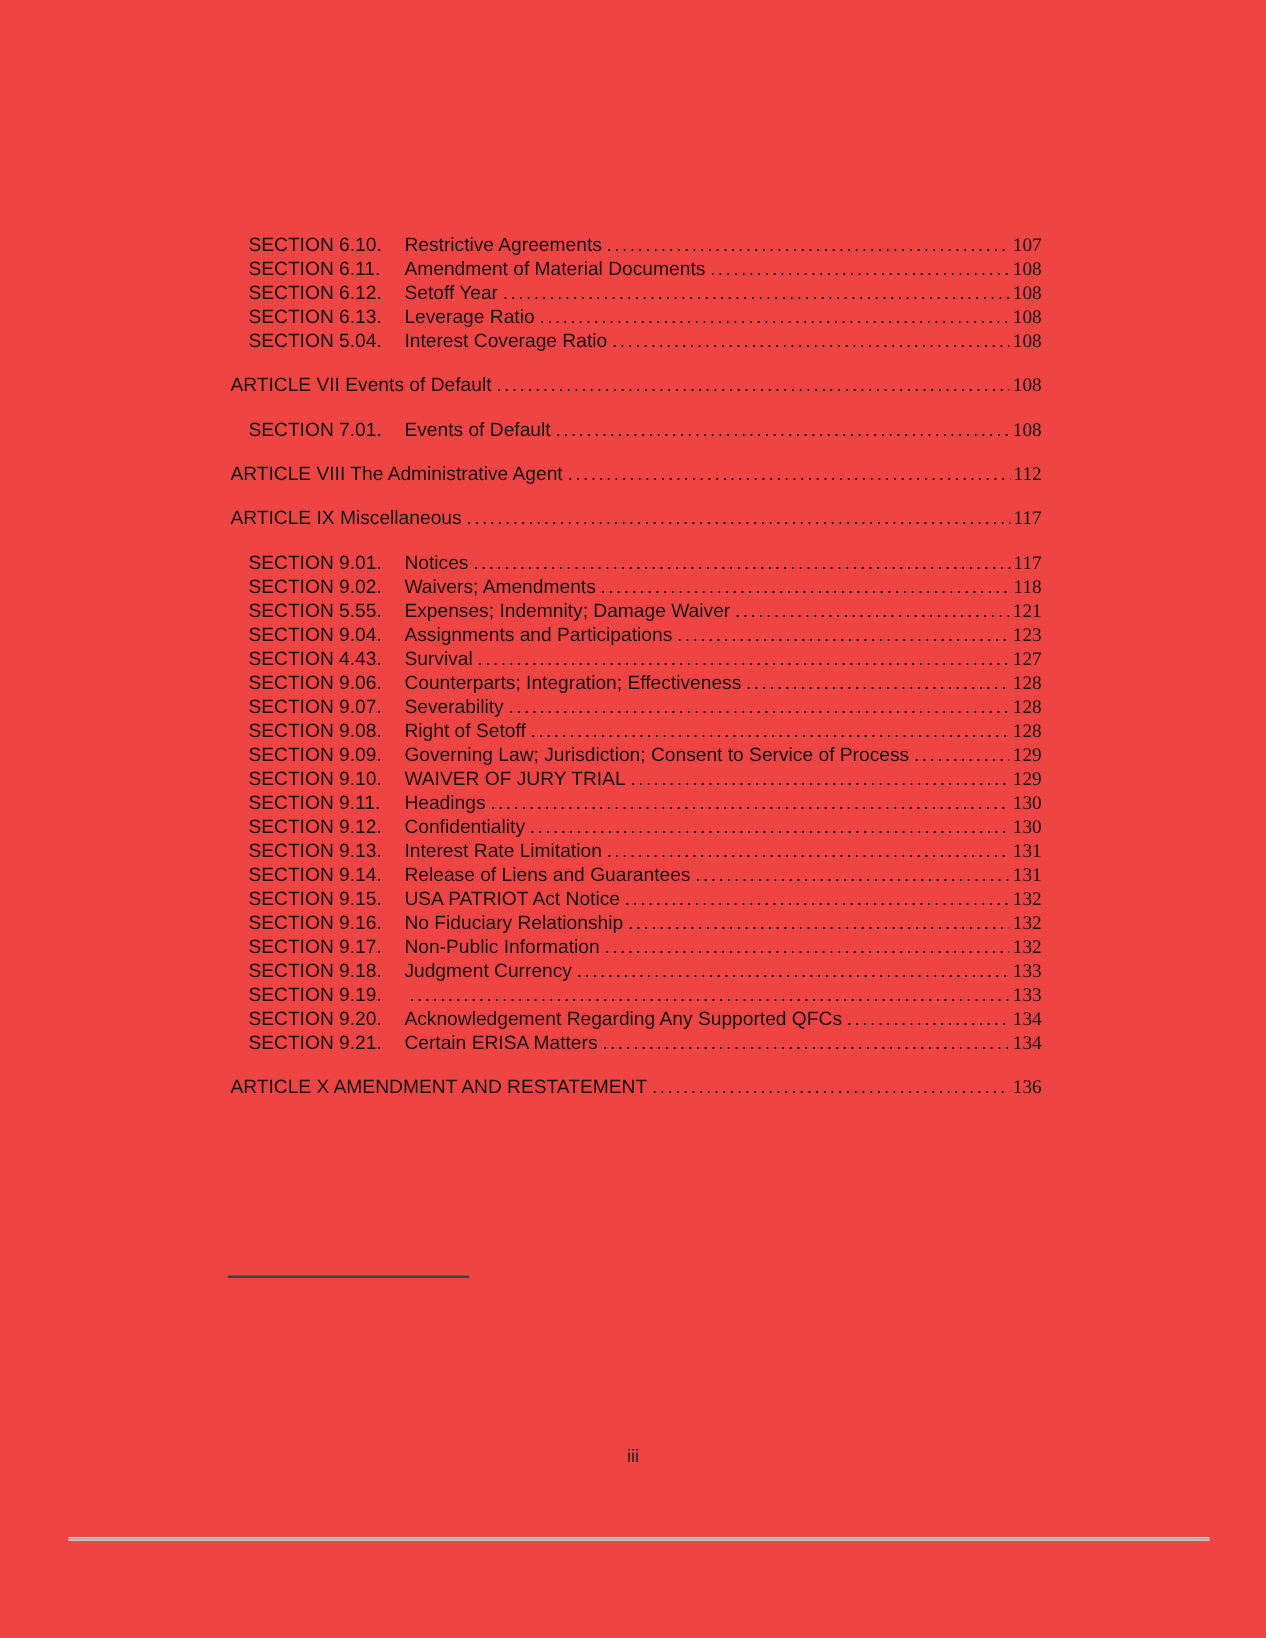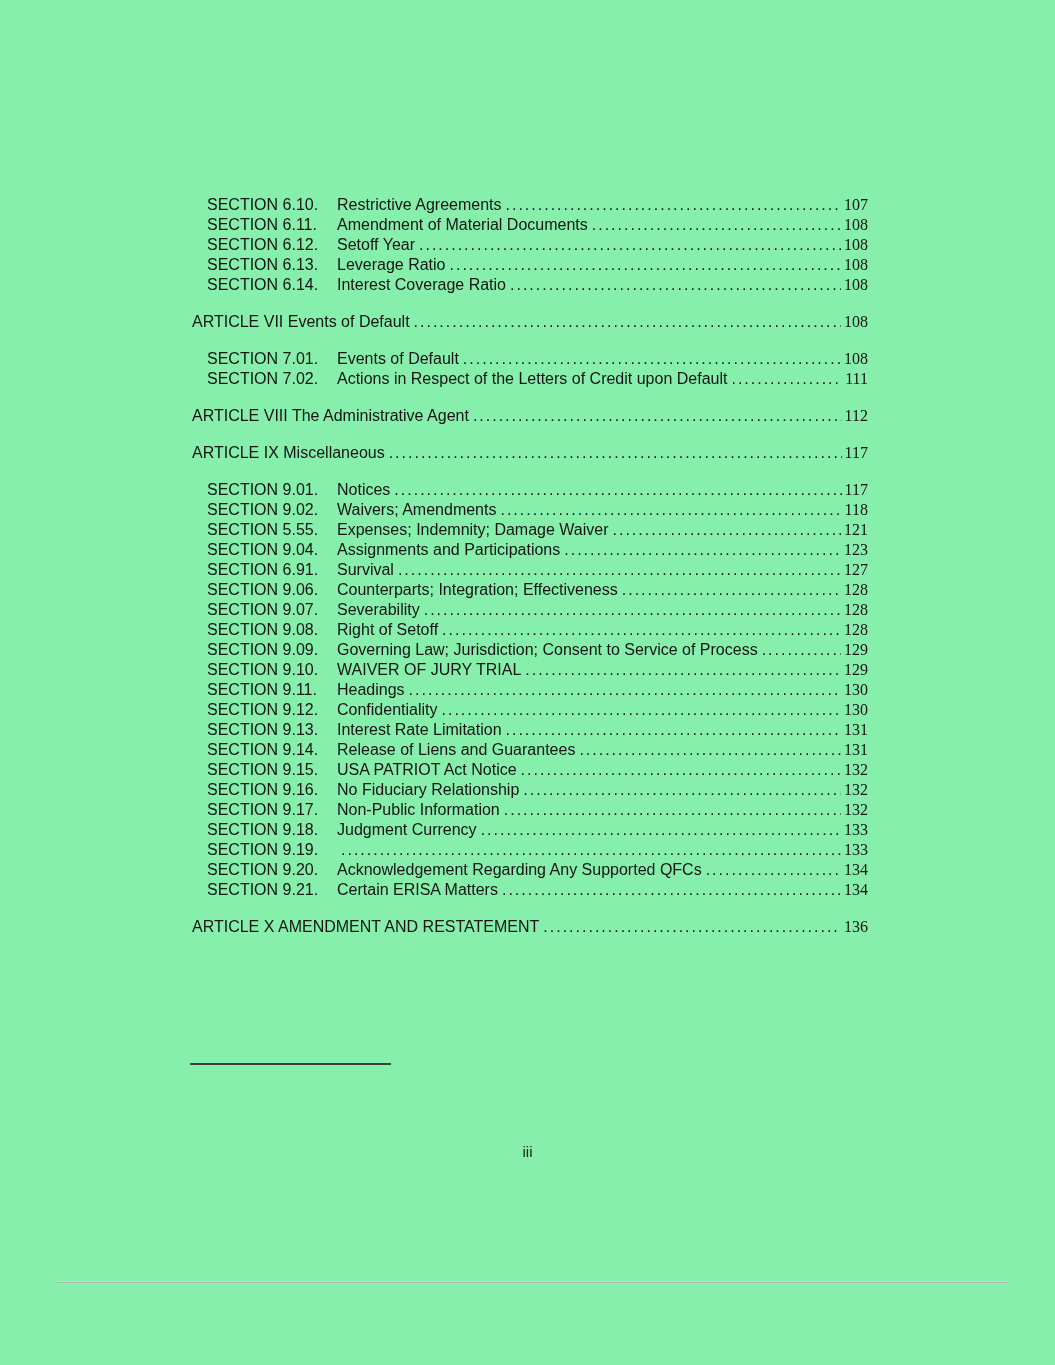--- a/index.html
+++ b/index.html
@@ -4,21 +4,21 @@
 <style>
   html, body {
     margin: 0;
     padding: 0;
     background: #ffffff;
   }
   .page {
     position: relative;
     width: 1055px;
     height: 1365px;
-    background: #86efac;
+    background: #ef4444;
     font-family: "Liberation Sans", sans-serif;
     color: #141414;
     overflow: hidden;
   }
   .toc {
     position: absolute;
     left: 192px;
     top: 195px;
     width: 676px;
     font-size: 16px;
@@ -63,21 +63,21 @@
     left: 190px;
     top: 1063px;
     width: 201px;
     height: 0;
     border-top: 2px solid #404040;
   }
   .footer-pagenum {
     position: absolute;
     left: 0;
     right: 0;
-    top: 1143px;
+    top: 1205px;
     text-align: center;
     font-size: 15px;
     color: #222222;
   }
   .page-separator {
     position: absolute;
     left: 57px;
     top: 1281px;
     width: 951px;
     height: 3px;
@@ -108,43 +108,37 @@
       <span class="dot-leader"></span>
       <span class="toc-page">108</span>
     </div>
       <div class="toc-row section">
       <span class="toc-label">SECTION 6.13.</span>
       <span class="toc-title">Leverage Ratio</span>
       <span class="dot-leader"></span>
       <span class="toc-page">108</span>
     </div>
       <div class="toc-row section">
-      <span class="toc-label">SECTION 6.14.</span>
+      <span class="toc-label">SECTION 5.04.</span>
       <span class="toc-title">Interest Coverage Ratio</span>
       <span class="dot-leader"></span>
       <span class="toc-page">108</span>
     </div>
       <div class="toc-row article gap">
 
       <span class="toc-title">ARTICLE VII Events of Default</span>
       <span class="dot-leader"></span>
       <span class="toc-page">108</span>
     </div>
       <div class="toc-row section gap">
       <span class="toc-label">SECTION 7.01.</span>
       <span class="toc-title">Events of Default</span>
       <span class="dot-leader"></span>
       <span class="toc-page">108</span>
     </div>
-      <div class="toc-row section">
-      <span class="toc-label">SECTION 7.02.</span>
-      <span class="toc-title">Actions in Respect of the Letters of Credit upon Default</span>
-      <span class="dot-leader"></span>
-      <span class="toc-page">111</span>
-    </div>
       <div class="toc-row article gap">
 
       <span class="toc-title">ARTICLE VIII The Administrative Agent</span>
       <span class="dot-leader"></span>
       <span class="toc-page">112</span>
     </div>
       <div class="toc-row article gap">
 
       <span class="toc-title">ARTICLE IX Miscellaneous</span>
       <span class="dot-leader"></span>
@@ -168,21 +162,21 @@
       <span class="dot-leader"></span>
       <span class="toc-page">121</span>
     </div>
       <div class="toc-row section">
       <span class="toc-label">SECTION 9.04.</span>
       <span class="toc-title">Assignments and Participations</span>
       <span class="dot-leader"></span>
       <span class="toc-page">123</span>
     </div>
       <div class="toc-row section">
-      <span class="toc-label">SECTION 6.91.</span>
+      <span class="toc-label">SECTION 4.43.</span>
       <span class="toc-title">Survival</span>
       <span class="dot-leader"></span>
       <span class="toc-page">127</span>
     </div>
       <div class="toc-row section">
       <span class="toc-label">SECTION 9.06.</span>
       <span class="toc-title">Counterparts; Integration; Effectiveness</span>
       <span class="dot-leader"></span>
       <span class="toc-page">128</span>
     </div>

